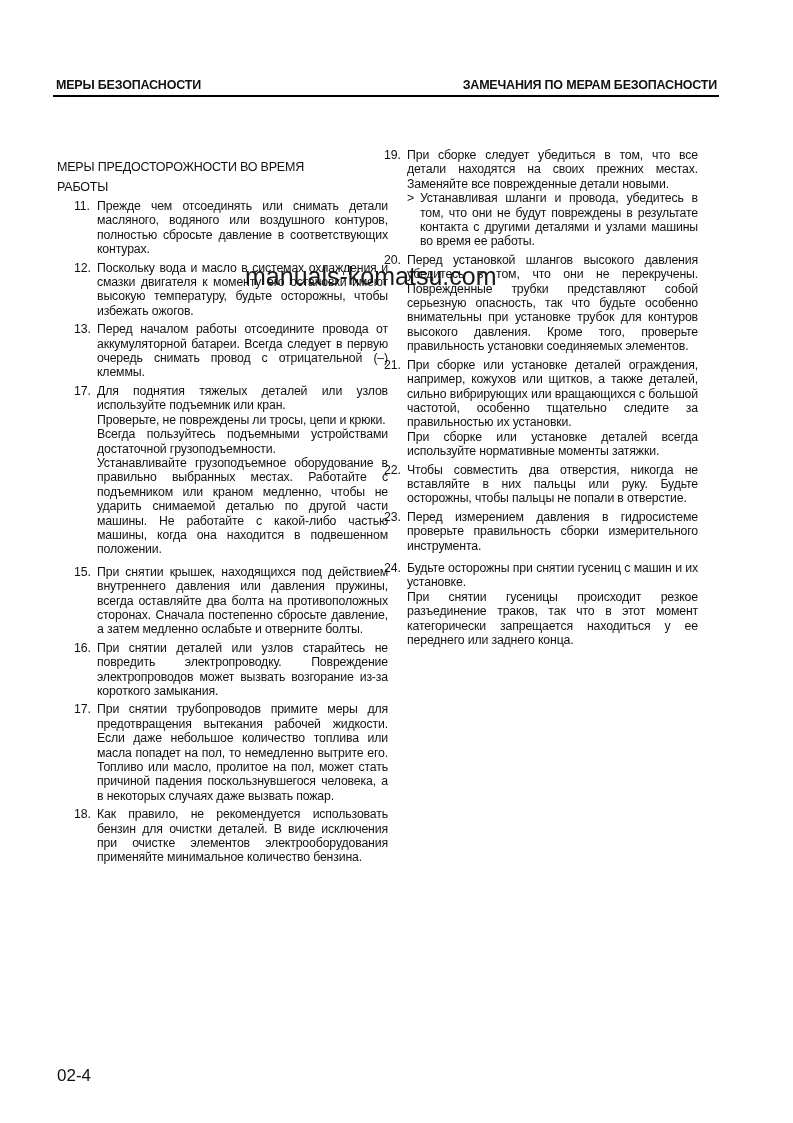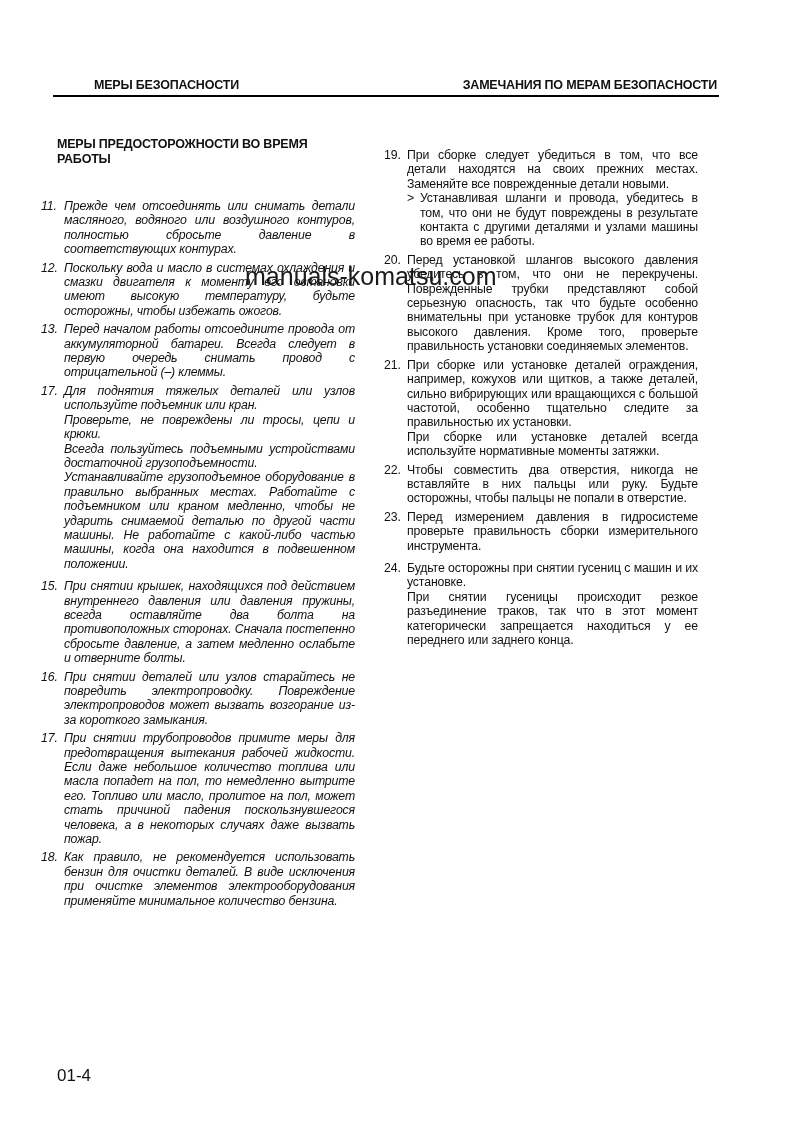--- a/index.html
+++ b/index.html
@@ -2,26 +2,26 @@
 <html><head>
 <meta charset="utf-8">
 <style>
   html, body { margin: 0; padding: 0; background: #ffffff; }
   body { width: 793px; height: 1123px; position: relative; overflow: hidden;
          font-family: "Liberation Sans", sans-serif; color: #111; }
   .page-header { position: absolute; left: 53px; top: 78px; width: 666px; height: 17px;
                  border-bottom: 2.5px solid #000; }
   .hdr-left, .hdr-right { position: absolute; top: 0; font-weight: bold; font-size: 12.5px;
                  letter-spacing: -0.2px; }
-  .hdr-left { left: 3px; margin-left: 38px; }
+  .hdr-left { left: 3px; }
   .hdr-right { right: 2px; }
-  .section-title { position: absolute; left: 57px; top: 137px; width: 300px;
-                   font-weight: bold; font-size: 12.5px; line-height: 15px; letter-spacing: -0.2px; }
+  .section-title { position: absolute; left: 57px; top: 157px; width: 300px;
+                   font-weight: normal; font-size: 12.5px; line-height: 20px; letter-spacing: -0.2px; }
   .list { position: absolute; margin: 0; padding: 0; list-style: none; }
-  .list-left { left: 41px; top: 199px; width: 314px; font-style: italic; }
+  .list-left { left: 74px; top: 199px; width: 314px; }
   .list-right { left: 384px; top: 148px; width: 314px; }
   .item { position: relative; padding-left: 23px; font-size: 12.3px; line-height: 14.4px;
           text-align: justify; margin-bottom: 4px; letter-spacing: -0.15px; }
   .item .num { position: absolute; left: 0; top: 0; }
   .item p { margin: 0; }
   .sub { position: relative; padding-left: 13px; }
   .sub .mark { position: absolute; left: 0; top: 0; }
   .watermark { position: absolute; left: 245px; top: 262px; font-size: 25px; color: #1a1a1a;
                letter-spacing: 0px; white-space: nowrap; pointer-events: none; }
   .page-number { position: absolute; left: 57px; top: 1066px; font-size: 17px; }
@@ -102,13 +102,13 @@
   </li>
   <li class="item" style="margin-top:8px">
     <span class="num">24.</span>
     <p>Будьте осторожны при снятии гусениц с машин и их установке.</p>
     <p>При снятии гусеницы происходит резкое разъединение траков, так что в этот момент категорически запрещается находиться у ее переднего или заднего конца.</p>
   </li>
 </ul>
 
 <div class="watermark">manuals-komatsu.com</div>
 
-<div class="page-number">01-4</div>
+<div class="page-number">02-4</div>
 
 </body></html>

